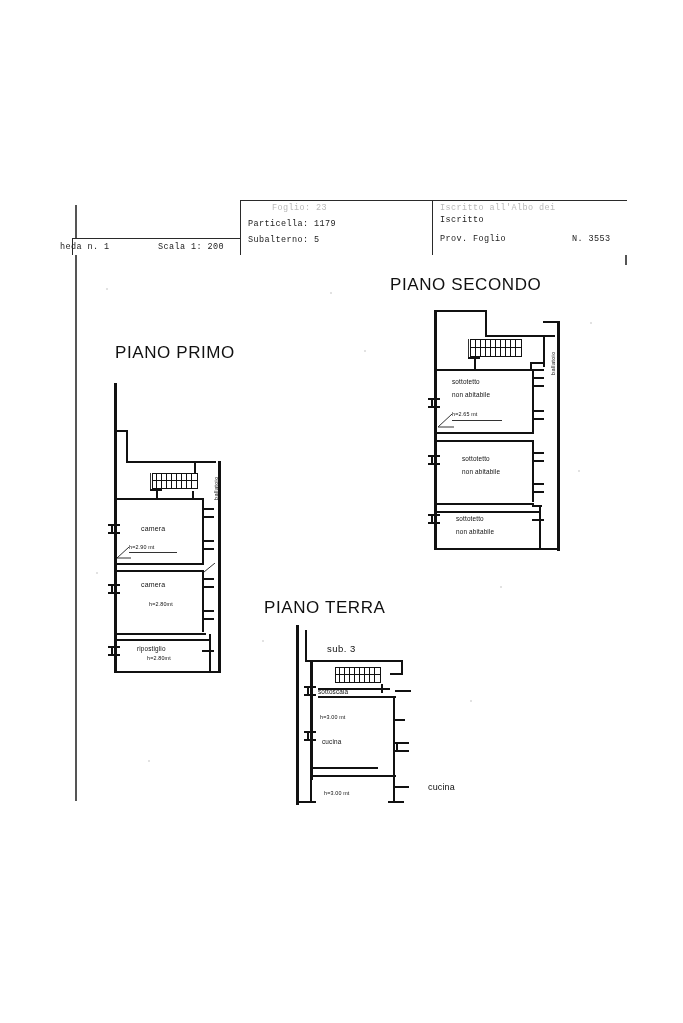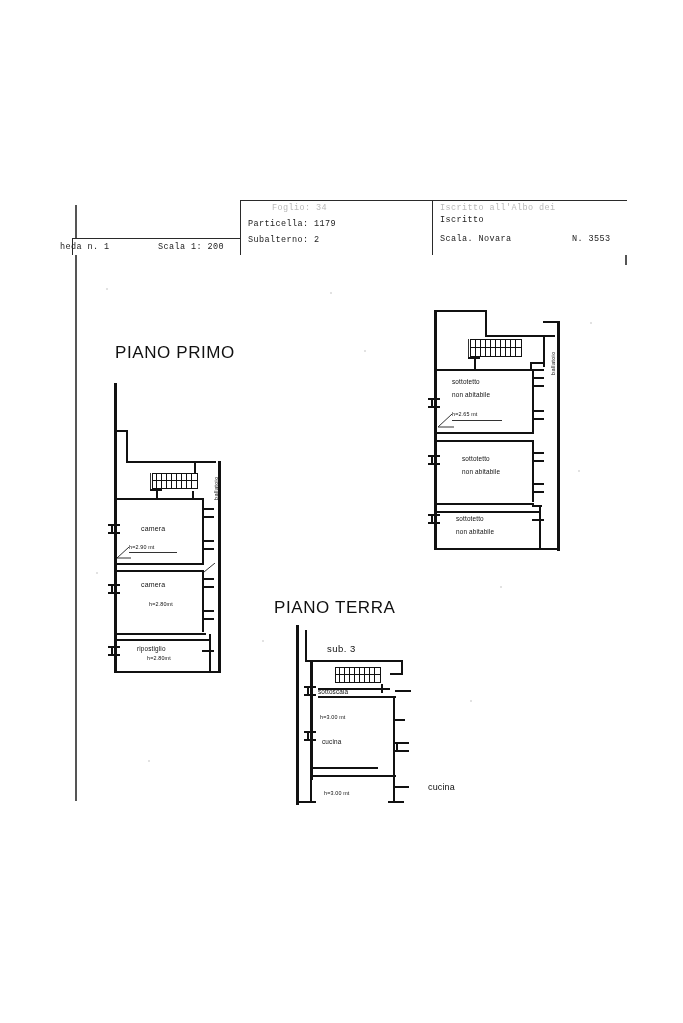--- a/index.html
+++ b/index.html
@@ -98,30 +98,31 @@
 
   <div class="frame-line frame-v" style="left:625px;top:205px;height:60px;"></div>
 
   <div class="frame-line frame-h" style="left:75px;top:253px;width:552px;"></div>
 
   <div class="hdr-box" style="left:72px;top:238px;width:168px;height:16px;border-right:none;border-bottom:none;"></div>
   <div class="hdr-txt" style="left:60px;top:242px;">heda n. 1</div>
   <div class="hdr-txt" style="left:158px;top:242px;">Scala 1: 200</div>
 
   <div class="hdr-box" style="left:240px;top:200px;width:192px;height:54px;border-bottom:none;"></div>
-  <div class="hdr-txt faded" style="left:272px;top:203px;">Foglio: 34</div>
+  <div class="hdr-txt faded" style="left:272px;top:203px;">Foglio: 23</div>
   <div class="hdr-txt" style="left:248px;top:219px;">Particella: 1179</div>
-  <div class="hdr-txt" style="left:248px;top:235px;">Subalterno: 2</div>
+  <div class="hdr-txt" style="left:248px;top:235px;">Subalterno: 5</div>
 
   <div class="hdr-box" style="left:432px;top:200px;width:194px;height:54px;border-bottom:none;border-right:none;"></div>
   <div class="hdr-txt faded" style="left:440px;top:203px;">Iscritto all'Albo dei</div>
   <div class="hdr-txt" style="left:440px;top:215px;">Iscritto</div>
-  <div class="hdr-txt" style="left:440px;top:234px;">Scala. Novara</div>
+  <div class="hdr-txt" style="left:440px;top:234px;">Prov. Foglio</div>
   <div class="hdr-txt" style="left:572px;top:234px;">N.  3553</div>
 
+  <div class="plan-title" style="left:390px;top:275px;">PIANO SECONDO</div>
 
   <div class="wall wall-thick-v" style="left:434px;top:310px;height:240px;"></div>
 
   <div class="wall wall-h" style="left:434px;top:310px;width:52px;"></div>
   <div class="wall wall-v" style="left:485px;top:310px;height:26px;"></div>
   <div class="wall wall-h" style="left:485px;top:335px;width:70px;"></div>
 
   <div class="wall wall-thick-v" style="left:557px;top:321px;height:230px;"></div>
   <div class="wall wall-v" style="left:543px;top:335px;height:32px;"></div>
   <div class="wall wall-h" style="left:543px;top:321px;width:16px;"></div>
@@ -264,21 +265,21 @@
   <div class="wall wall-h" style="left:108px;top:654px;width:12px;"></div>
   <div class="wall wall-v" style="left:111px;top:646px;height:9px;"></div>
   <div class="wall wall-h" style="left:202px;top:650px;width:12px;"></div>
   <div class="wall wall-h" style="left:114px;top:671px;width:106px;"></div>
 
   <div class="room-label vert" style="left:213px;top:500px;">ballatoio</div>
   <svg class="leader-diag" style="left:204px;top:563px;" width="12" height="10" viewBox="0 0 12 10">
       <path d="M0 9 L11 0" fill="none" stroke="#333" stroke-width="1"></path>
     </svg>
 
-  <div class="plan-title" style="left:274px;top:598px;">PIANO TERRA</div>
+  <div class="plan-title" style="left:264px;top:598px;">PIANO TERRA</div>
 
   <div class="wall wall-thick-v" style="left:296px;top:625px;height:180px;"></div>
 
   <div class="room-label sub" style="left:327px;top:643px;">sub. 3</div>
 
   <div class="wall wall-h" style="left:305px;top:630px;width:2px;"></div>
   <div class="wall wall-v" style="left:305px;top:630px;height:32px;"></div>
   <div class="wall wall-h" style="left:305px;top:660px;width:98px;"></div>
   <div class="wall wall-v" style="left:401px;top:660px;height:14px;"></div>
   <div class="wall wall-h" style="left:390px;top:673px;width:13px;"></div>

